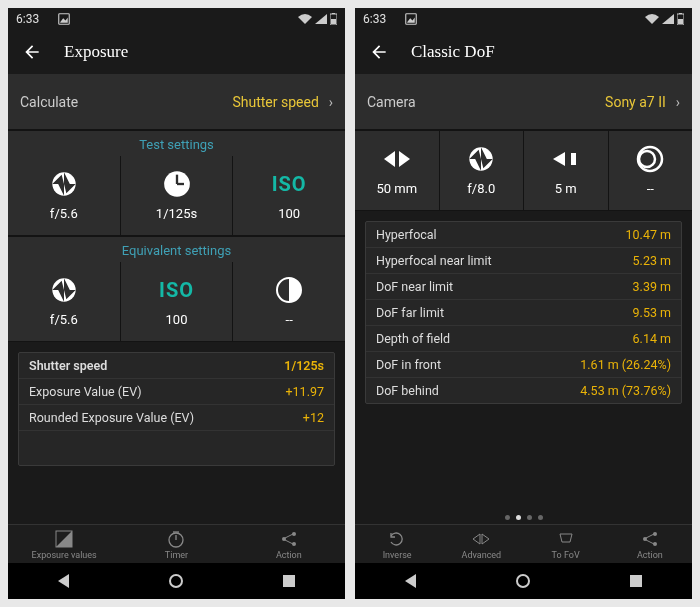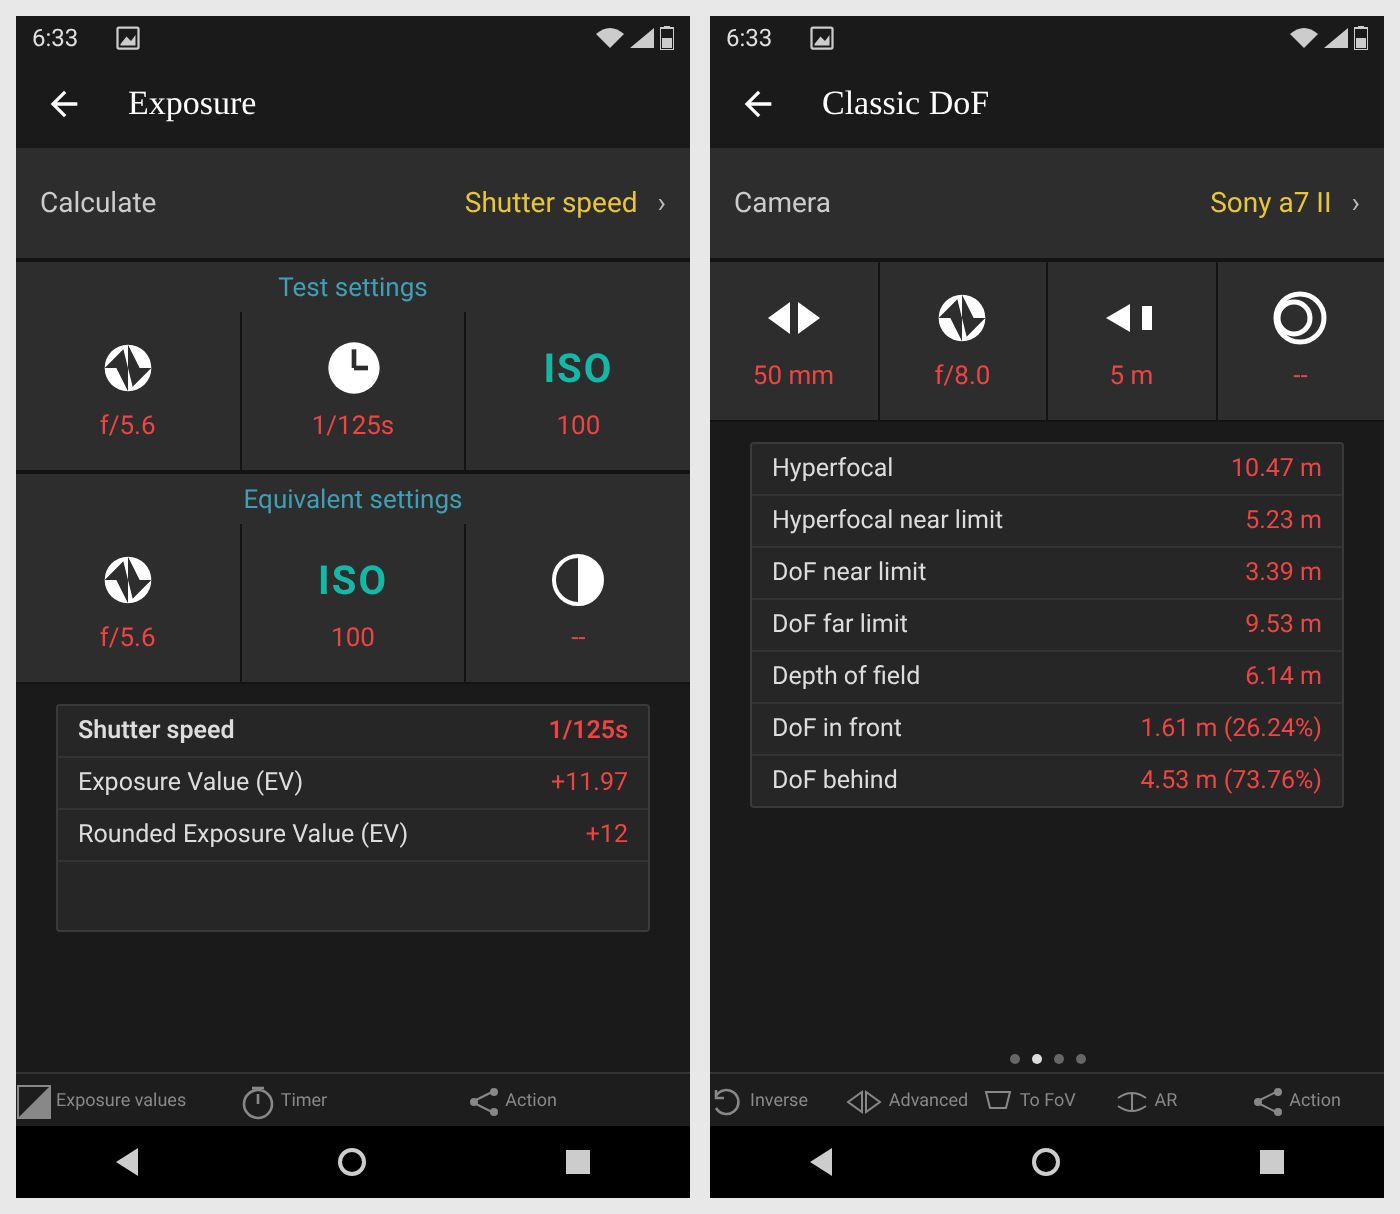--- a/index.html
+++ b/index.html
@@ -73,57 +73,57 @@
     display: flex;
     flex-direction: column;
     align-items: center;
     justify-content: center;
     gap: 8px;
     border-right: 1px solid #131313;
     border-bottom: 1px solid #131313;
   }
   .tile:last-child { border-right: none; }
   .tile-icon { height: 28px; display:flex; align-items:center; justify-content:center; }
-  .tile-val { color: #ef4444; font-size: 13px; }
+  .tile-val { color: #ffffff; font-size: 13px; }
   .iso-text { color:#14b8a6; font-weight:700; font-size:20px; letter-spacing:1px;}
   .results {
-    margin: 10px 20px 0;
+    margin: 10px 10px 0;
     background: #262626;
     border: 1px solid #3a3a3a;
     border-radius: 2px;
     padding: 0;
     flex: 0 0 auto;
   }
   .res-row {
     display: flex;
     justify-content: space-between;
     align-items: center;
     padding: 5px 10px;
     font-size: 12.5px;
     border-bottom: 1px solid #333;
   }
   .res-row:last-child { border-bottom: none; }
   .res-label { color: #ddd; }
-  .res-val { color: #ef4444; }
+  .res-val { color: #eab308; }
   .res-head .res-label { font-weight: 600; }
   .res-head .res-val { font-weight: 600; }
   .spacer { flex: 1; }
   .dots { display:flex; justify-content:center; gap:6px; padding: 4px 0; }
   .dot { width:5px; height:5px; border-radius:50%; background:#666; }
   .dot.on { background:#ddd; }
   .bottom-tabs {
     display:flex;
     border-top: 1px solid #333;
     background:#1d1d1d;
     padding: 5px 0 3px;
   }
   .btab {
     flex:1;
     display:flex;
-    flex-direction:row;
+    flex-direction:column;
     align-items:center;
     gap:2px;
     color:#888;
     font-size:9px;
   }
   .btab svg, .btab .bicon { height:18px; }
   .navbar {
     height: 36px;
     background:#000;
     display:flex;
@@ -416,26 +416,20 @@
         </svg>
       <span>Advanced</span>
     </div>
     <div class="btab">
       <svg class="bicon" width="18" height="14" viewBox="0 0 18 14">
           <path d="M3 2 L15 2 L13 10 L5 10 Z" fill="none" stroke="#888"></path>
         </svg>
       <span>To FoV</span>
     </div>
     <div class="btab">
-      <svg class="bicon" width="18" height="14" viewBox="0 0 18 14">
-          <path d="M2 5 Q9 0 16 5 M2 9 Q9 14 16 9 M9 2 L9 12" fill="none" stroke="#888"></path>
-        </svg>
-      <span>AR</span>
-    </div>
-    <div class="btab">
       <svg class="bicon" width="18" height="18" viewBox="0 0 18 18">
           <circle cx="4" cy="9" r="2" fill="#888"></circle>
           <circle cx="14" cy="4" r="2" fill="#888"></circle>
           <circle cx="14" cy="14" r="2" fill="#888"></circle>
           <path d="M5 8 L13 4 M5 10 L13 14" stroke="#888"></path>
         </svg>
       <span>Action</span>
     </div>
   </div>
 

